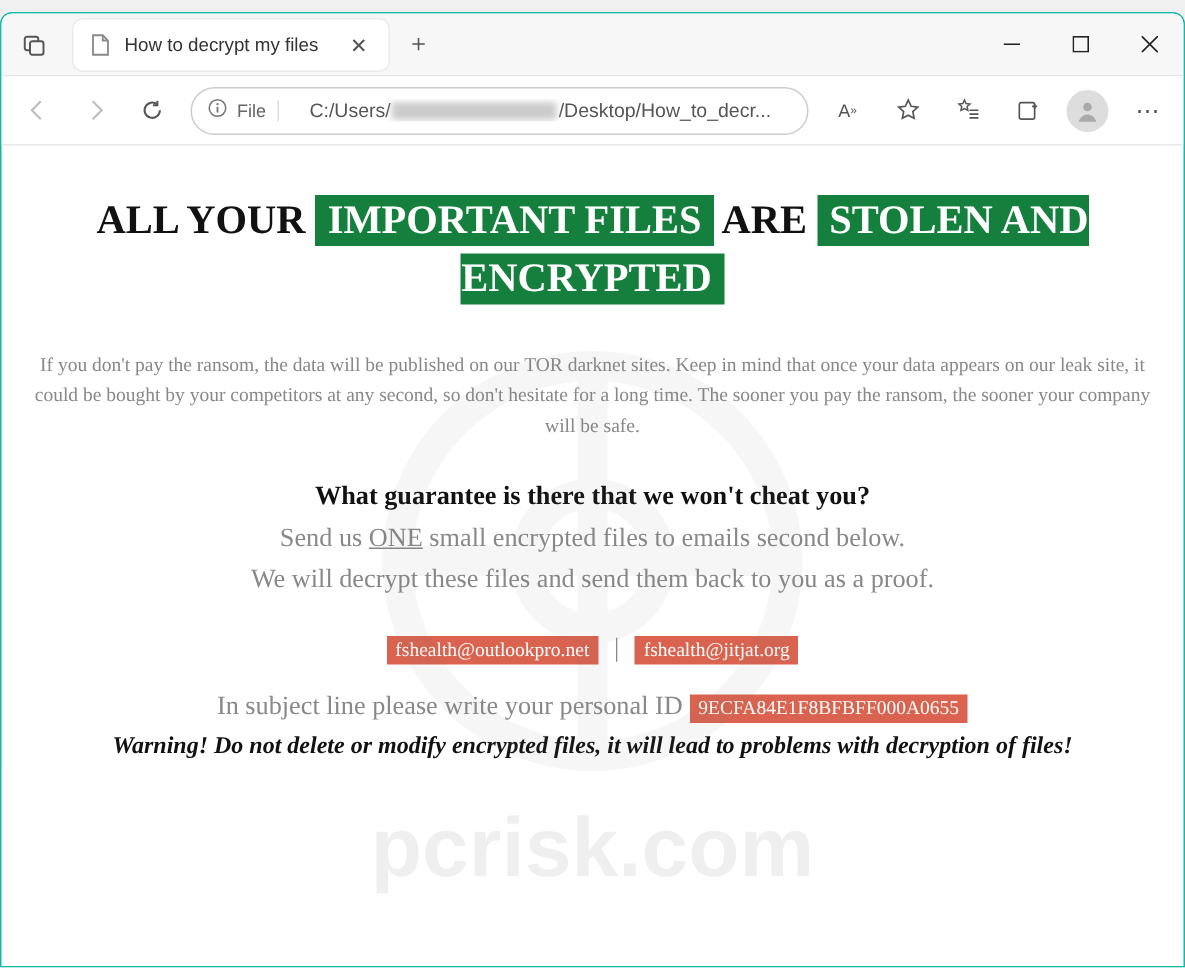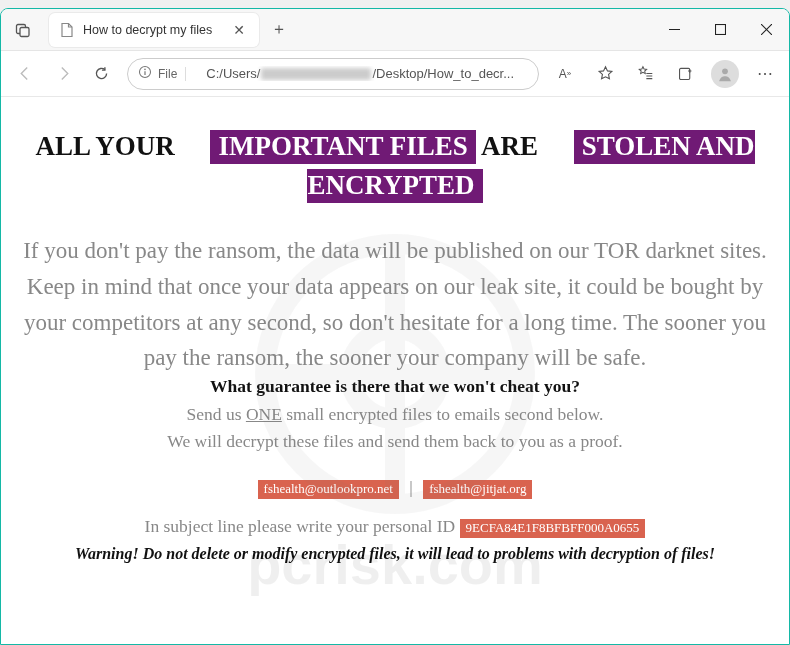--- a/index.html
+++ b/index.html
@@ -133,29 +133,29 @@
 }
 .headline {
   font-size: 27px;
   font-weight: 700;
   color: #111;
   line-height: 1.45;
   margin-bottom: 28px;
   padding: 0 20px;
 }
 .hl-red {
-  background: #701a75;
+  background: #15803d;
   color: #fff;
   padding: 1px 8px 3px 8px;
-  margin-left: 29px;
 }
 .para {
-  font-size: 23px;
+  font-size: 13px;
   color: #888;
   line-height: 1.55;
+  margin-bottom: 26px;
   padding: 0 4px;
 }
 .subhead {
   font-size: 17.5px;
   font-weight: 700;
   color: #111;
   margin-bottom: 4px;
 }
 .grey-line {
   font-size: 17.5px;

